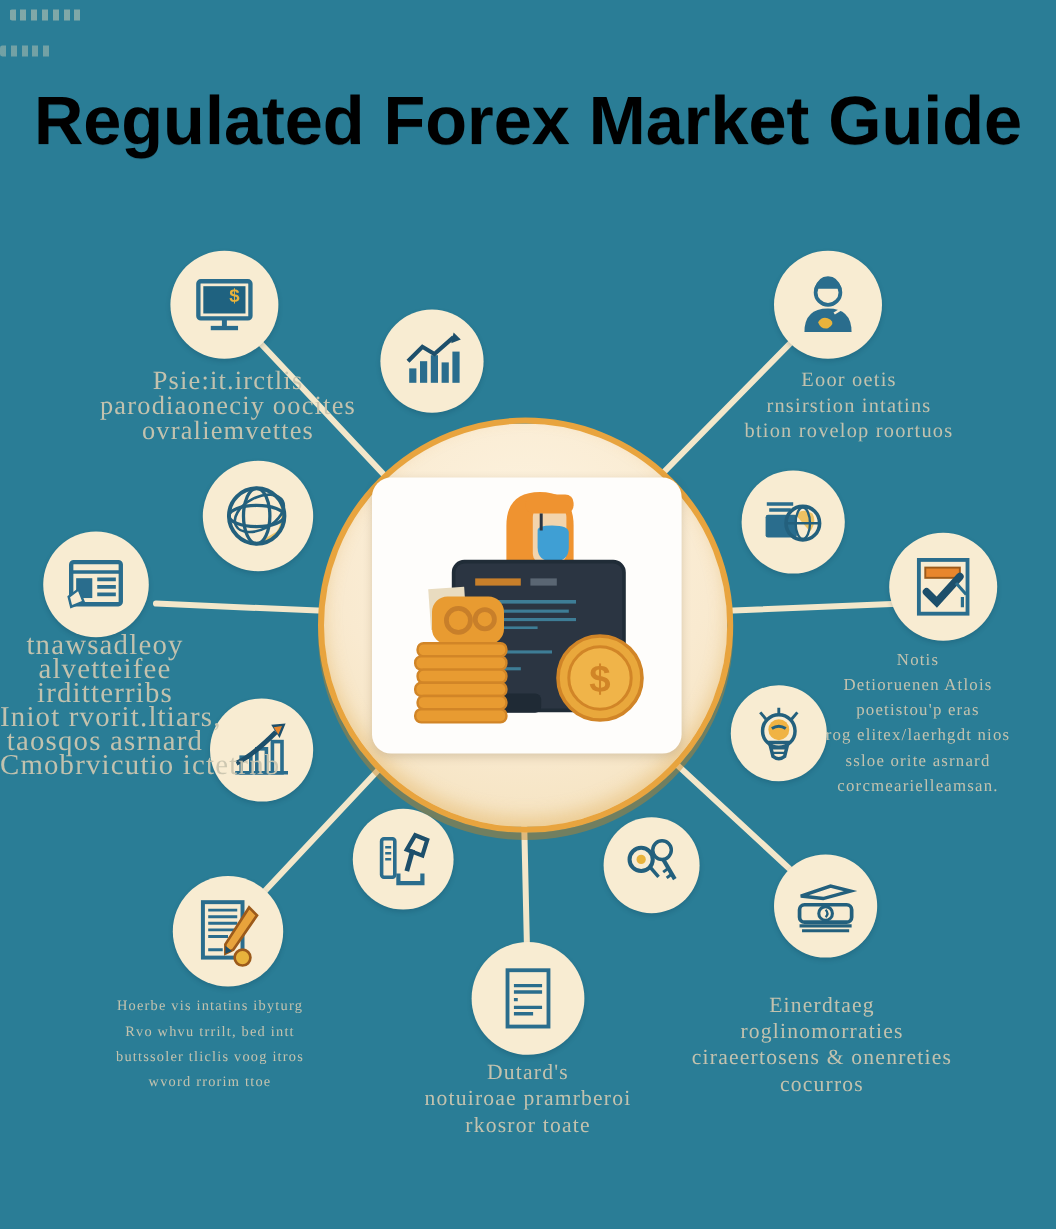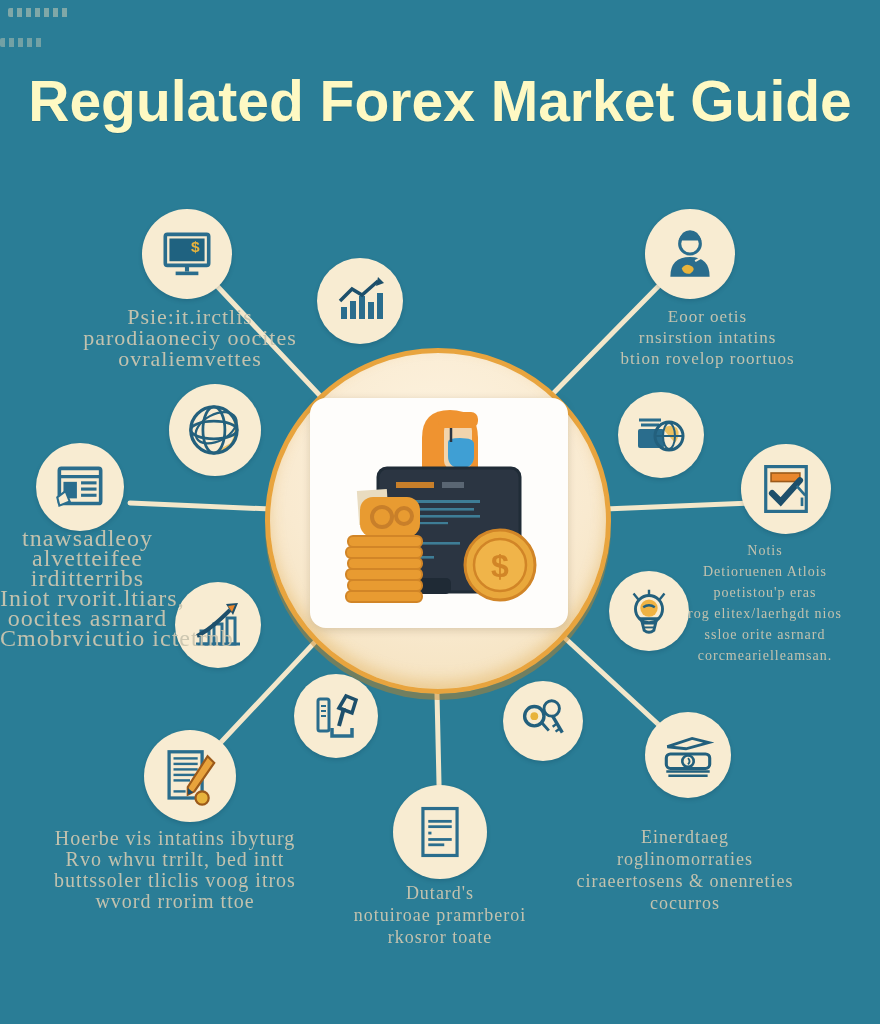--- a/index.html
+++ b/index.html
@@ -4,21 +4,21 @@
 <style>
   html,body{margin:0;padding:0;}
   body{
     width:880px;height:1024px;position:relative;overflow:hidden;
     background:#2a7d96;
     font-family:"Liberation Sans", sans-serif;
   }
   
   .title{
     position:absolute;left:0;top:68px;width:880px;text-align:center;
-    font-size:57px;font-weight:700;color:#fef9c3;letter-spacing:0px;
+    font-size:57px;font-weight:700;color:#000000;letter-spacing:0px;
     text-shadow:0 1px 0 rgba(0,0,0,.12);
   }
   
   .rays{position:absolute;left:0;top:0;z-index:1;}
   
   .center-circle{
     position:absolute;left:265px;top:348px;width:336px;height:336px;border-radius:50%;
     background:radial-gradient(circle at 50% 30%, #fdf3e0 0%, #f9ead0 55%, #f3dfb8 100%);
     border:5px solid #e8a43e;
     box-shadow:0 6px 0 rgba(200,130,30,.45), inset 0 -8px 14px rgba(220,160,60,.35);
@@ -51,21 +51,21 @@
   
   .label{
     position:absolute;z-index:3;text-align:center;color:#cbc6b0;
     font-family:"Liberation Serif", serif;letter-spacing:1px;opacity:.95;
   }
   .label div{white-space:nowrap;}
   .t-topleft    {left:60px; top:306px;width:260px;font-size:22px;line-height:21px;}
   .t-topright   {left:585px;top:306px;width:245px;font-size:17px;line-height:21px;}
   .t-left       {left:0px;  top:528px;width:175px;font-size:24px;line-height:20px;}
   .t-right      {left:650px;top:540px;width:230px;font-size:14px;line-height:21px;}
-  .t-bottomleft {left:50px; top:828px;width:250px;font-size:20px;line-height:21px;}
+  .t-bottomleft {left:50px; top:828px;width:250px;font-size:12px;line-height:21px;}
   .t-bottomcenter{left:325px;top:882px;width:230px;font-size:18px;line-height:22px;}
   .t-bottomright{left:560px;top:826px;width:250px;font-size:18px;line-height:22px;}
   
   .artifact{position:absolute;background:repeating-linear-gradient(90deg,#e9dcbd 0 5px,transparent 5px 9px);border-radius:2px;z-index:1;}
   .art-a{left:8px;top:8px;width:62px;height:9px;opacity:.45;}
   .art-b{left:0px;top:38px;width:44px;height:9px;opacity:.38;}
   svg{display:block;}
 </style>
 </head>
 <body>
@@ -316,21 +316,21 @@
   <div>Eoor oetis</div>
   <div>rnsirstion intatins</div>
   <div>btion rovelop roortuos</div>
 </div>
 
 <div class="label t-left">
   <div>tnawsadleoy</div>
   <div>alvetteifee</div>
   <div>irditterribs</div>
   <div>Iniot rvorit.ltiars,</div>
-  <div>oocites asrnard</div>
+  <div>taosqos asrnard</div>
   <div>Cmobrvicutio ictetrnb</div>
 </div>
 
 <div class="label t-right">
   <div>Notis</div>
   <div>Detioruenen Atlois</div>
   <div>poetistou'p eras</div>
   <div>rog elitex/laerhgdt nios</div>
   <div>ssloe orite asrnard</div>
   <div>corcmearielleamsan.</div>

